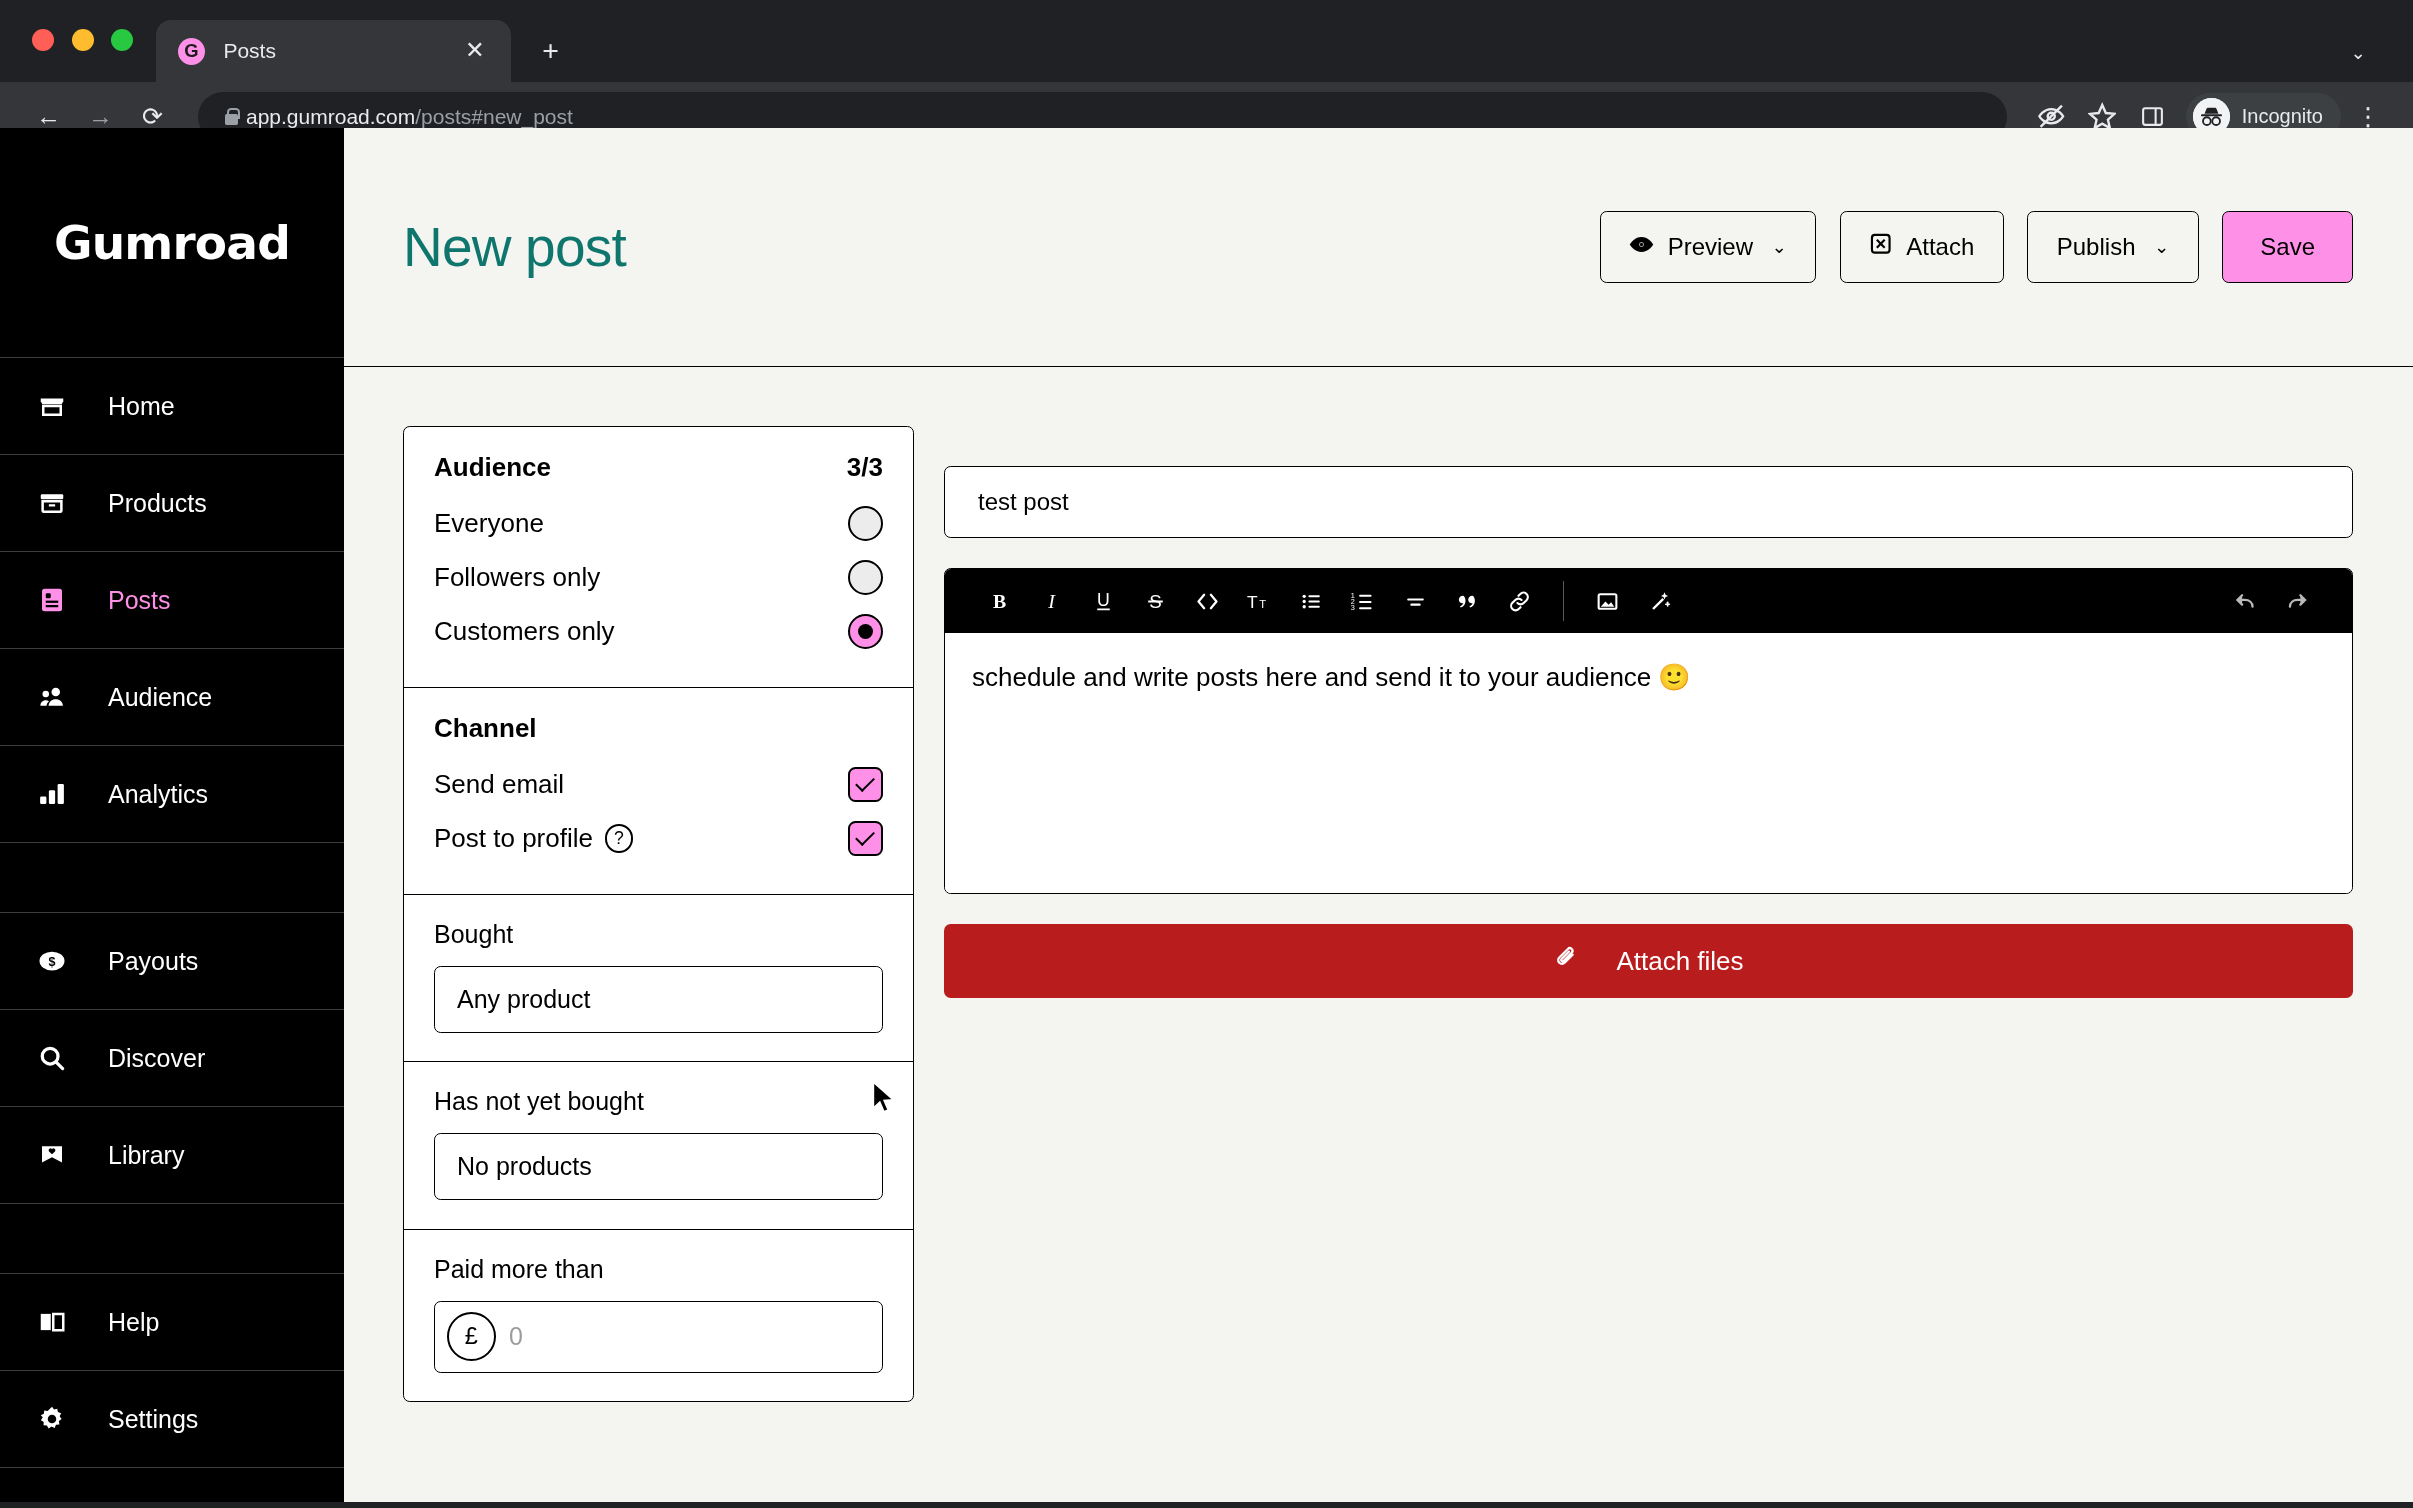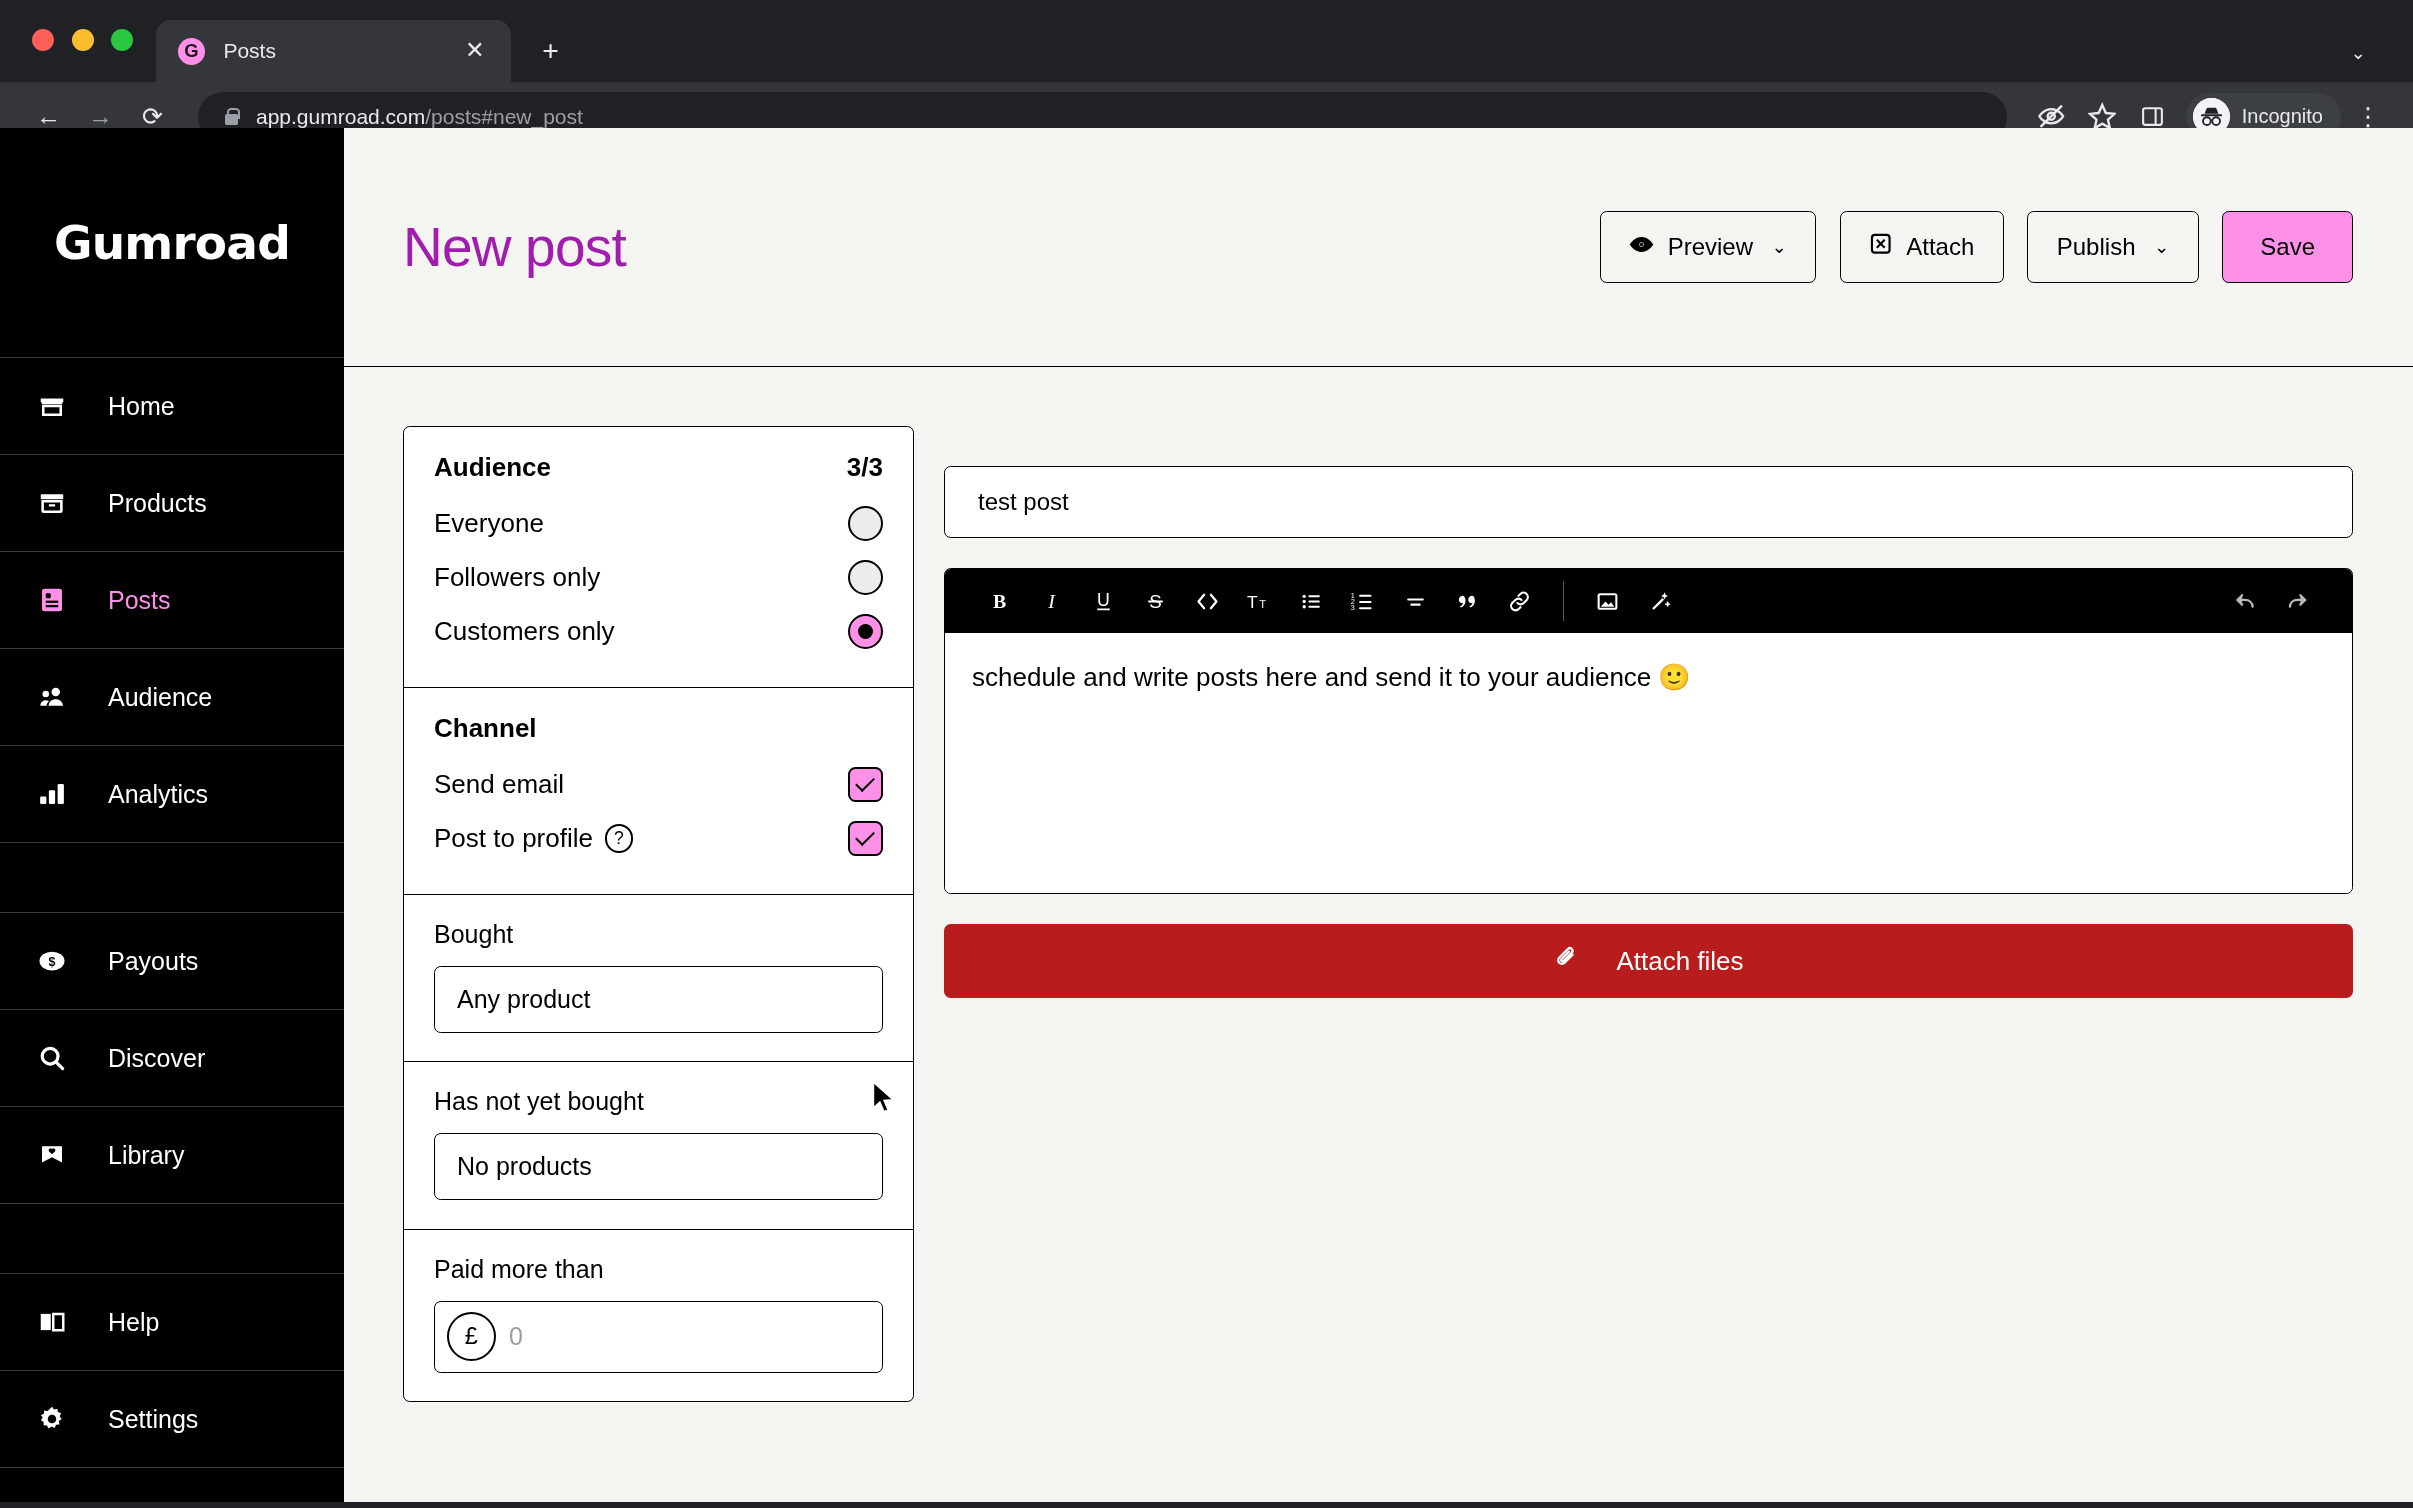--- a/index.html
+++ b/index.html
@@ -44,21 +44,21 @@
     height: 69px; background:#35363a;
     display:flex; align-items:center; padding: 0 25px; gap: 5px;
     position:relative;
   }
   .nav-btn { width:47px; height:47px; display:flex; align-items:center; justify-content:center;
              color:#e8eaed; font-size:25px; }
   .nav-btn.disabled { color:#9aa0a6; }
   .omnibox {
     flex:1; height:50px; background:#202124; border-radius:25px;
     display:flex; align-items:center; padding:0 25px; margin:0 17px;
-    color:#e8eaed; font-size:21px; gap:16px; min-width:0;
+    color:#e8eaed; font-size:21px; gap:6px; min-width:0;
   }
   .lock-icon { width:17px; height:20px; position:relative; flex:none; }
   .lock-icon::before{content:""; position:absolute; left:1.7px; top:7.5px; width:13.4px; height:11px; background:#9aa0a6; border-radius:1.7px;}
   .lock-icon::after{content:""; position:absolute; left:4.2px; top:1.7px; width:8.4px; height:8.4px; border:2.1px solid #9aa0a6; border-bottom:none; border-radius:4.2px 4.2px 0 0;}
   .url { white-space:nowrap; overflow:hidden; }
   .url .dim { color:#9aa0a6; }
   .tb-icons { display:flex; align-items:center; gap:6.7px; }
   .tb-icon { width:44px; height:44px; display:flex; align-items:center; justify-content:center; color:#e8eaed;}
   .incognito-pill {
     display:flex; align-items:center; gap:11.7px; background:#3c4043;
@@ -82,21 +82,21 @@
   .nav-item.spacer { height:70px; }
   .nav-item.active { color:#ff90e8; }
   .nav-ico { width:34px; height:34px; display:flex; align-items:center; justify-content:center; flex:none;}
   .nav-ico svg { display:block; }
 
   .content { flex:1; display:flex; flex-direction:column; min-width:0; }
   .page-header {
     height:239px; border-bottom:1.7px solid #000; display:flex; align-items:center;
     padding: 0 60px 0 59px; justify-content:space-between;
   }
-  .page-title { font-size:55px; font-weight:400; color:#a21caf; letter-spacing:-0.8px;}
+  .page-title { font-size:55px; font-weight:400; color:#0f766e; letter-spacing:-0.8px;}
   .actions { display:flex; gap:23.5px; align-items:center; }
   .btn {
     height:72px; border:1.7px solid #000; border-radius:6.7px; background:#f4f4f0;
     display:flex; align-items:center; justify-content:center; gap:13.4px;
     font-size:24px; color:#000; padding:0 28.5px; white-space:nowrap;
   }
   .btn.primary { background:#ff90e8; border-color:#000; padding:0 37px; }
   .btn .cheva { font-size:18.4px; margin-left:5px; }
 
   .body-area { flex:1; display:flex; gap:0; padding: 59px 0 0 0; min-height:0; overflow:hidden; }

